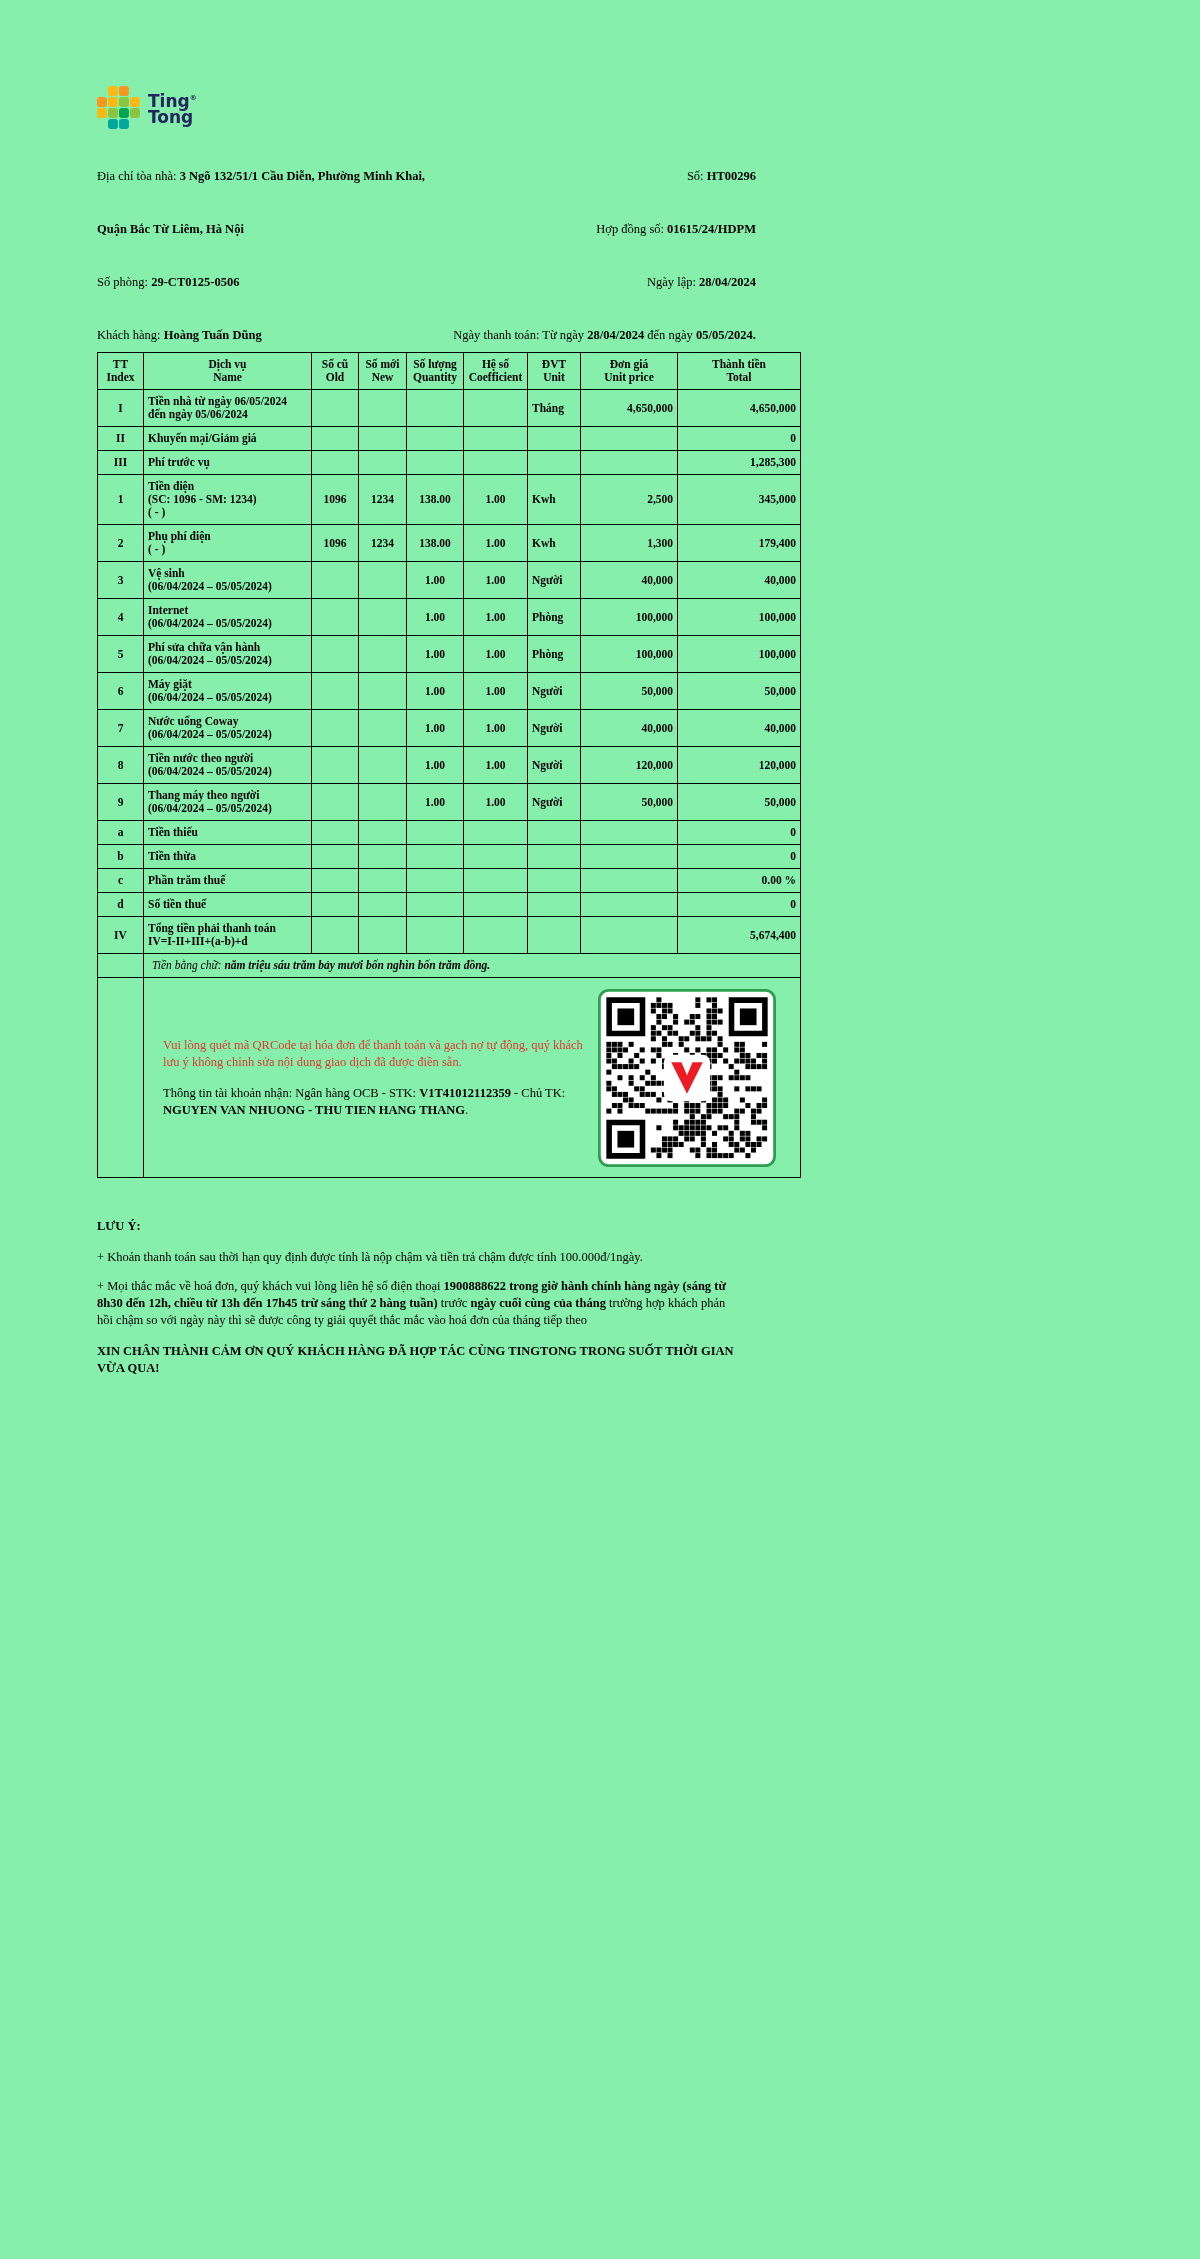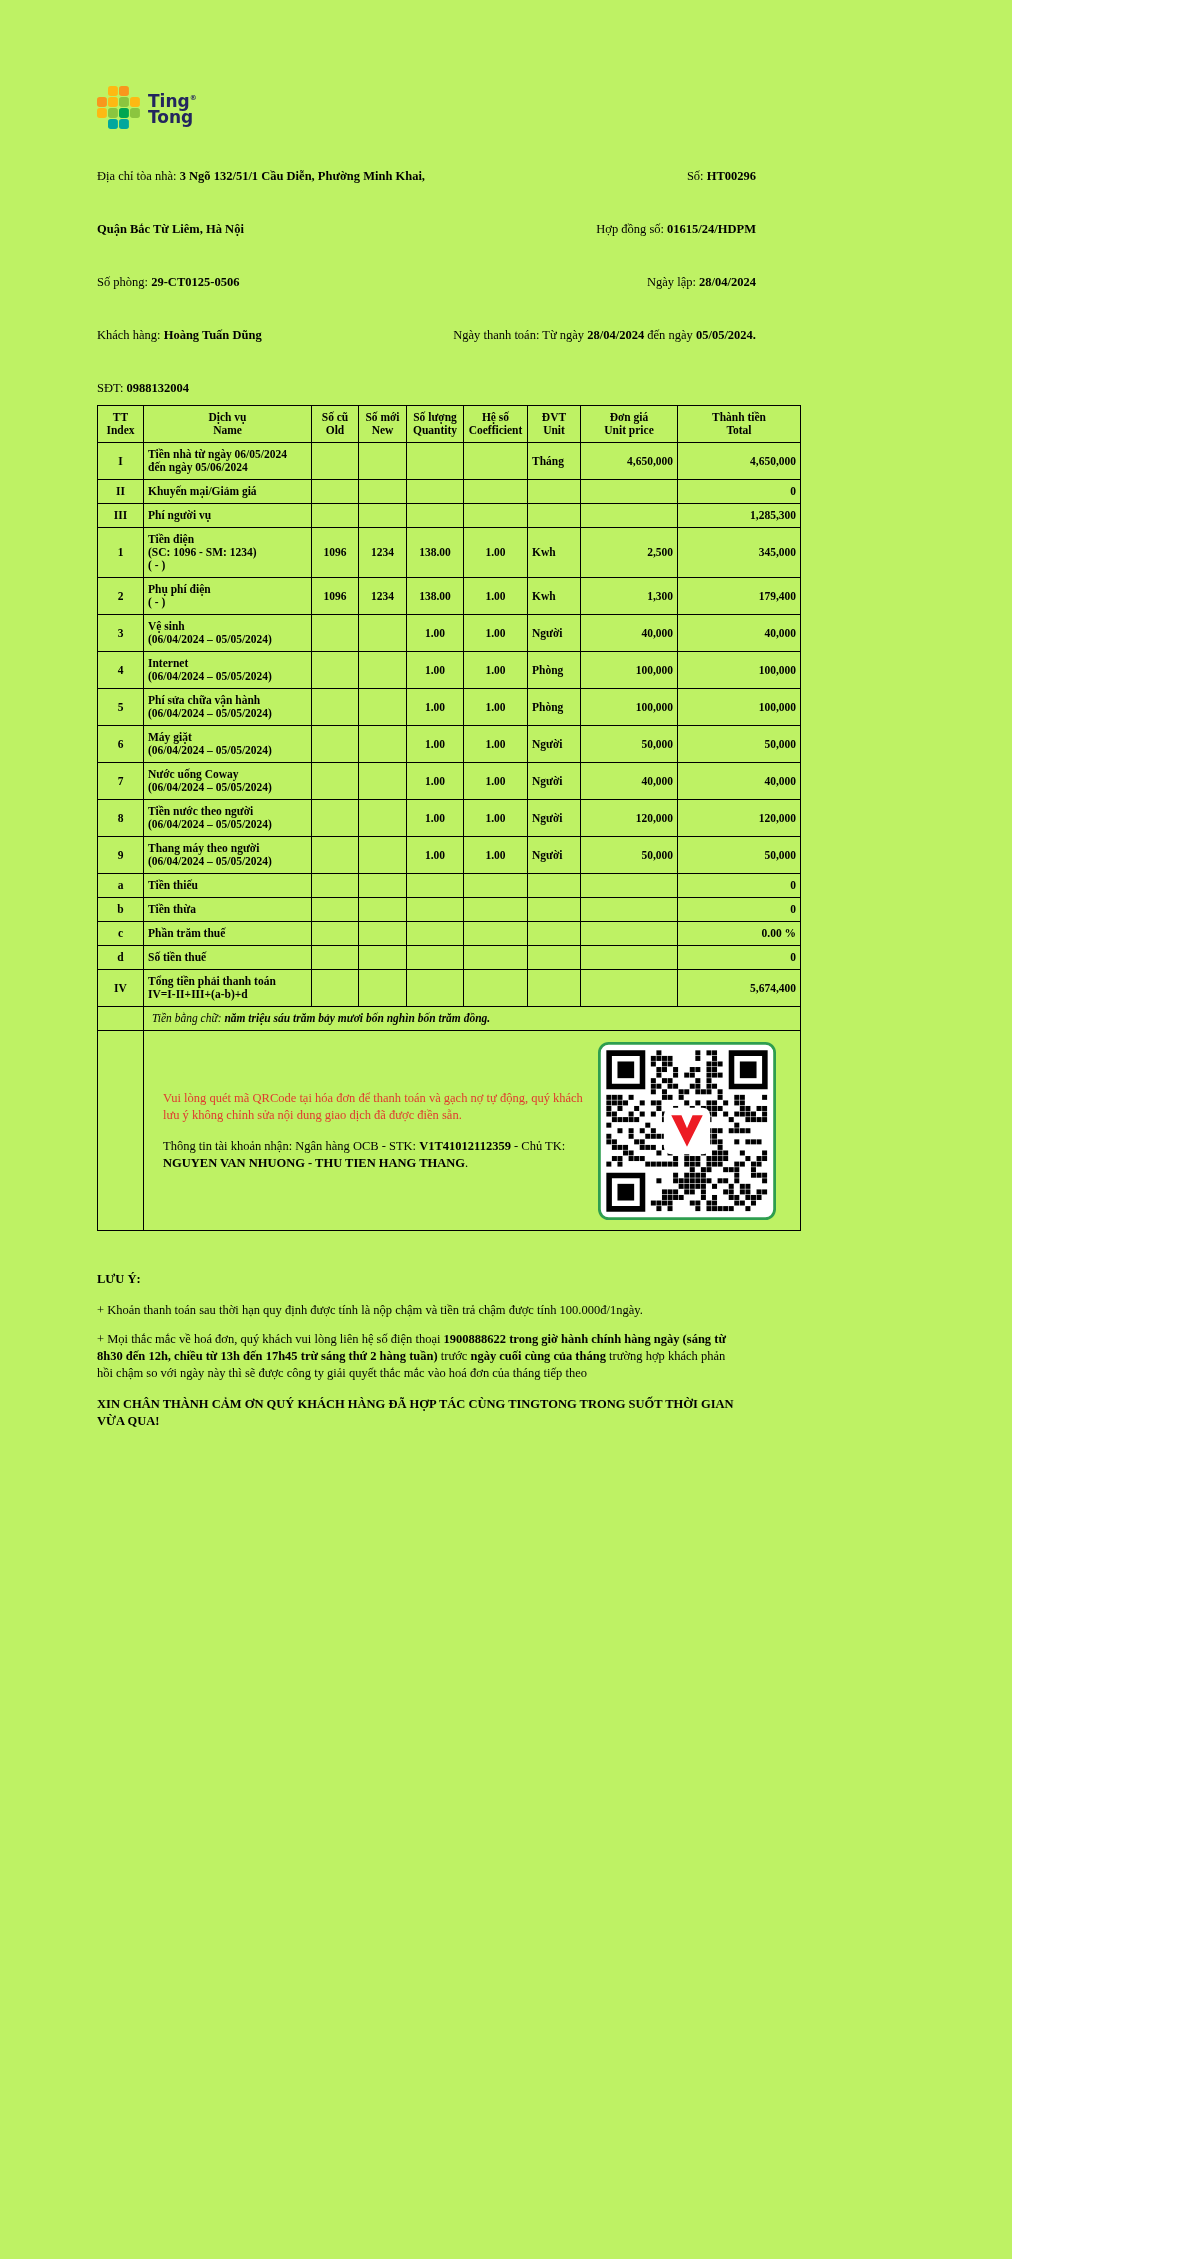--- a/index.html
+++ b/index.html
@@ -1,18 +1,18 @@
 <!DOCTYPE html>
 <html><head>
 <meta charset="utf-8">
 <style>
   * { box-sizing: border-box; }
   html, body { margin: 0; padding: 0; background: #ffffff; }
   .page {
-    position: relative; width: 1012px; height: 2259px; background: #bef264;
+    position: relative; width: 1200px; height: 2259px; background: #86efac;
     color: #000; font-family: "Liberation Serif", "DejaVu Serif", serif; overflow: hidden;
   }
   .doc { position: absolute; left: 97px; top: 85px; width: 703px; }
 
   
   .header-row { display: flex; justify-content: space-between; align-items: flex-start; }
   .logo { display: flex; align-items: center; gap: 7px; }
   .logo-text { font-family: "DejaVu Sans", "Liberation Sans", sans-serif; font-weight: bold;
                font-size: 17px; line-height: 17px; color: #23265E; }
   .logo-text sup { font-size: 7px; }
@@ -94,24 +94,20 @@
         <div class="info-right"><span>Hợp đồng số: </span><span class="b">01615/24/HDPM</span></div>
       </div>
       <div class="info-row">
         <div class="info-left"><span>Số phòng: </span><span class="b">29-CT0125-0506</span></div>
         <div class="info-right"><span>Ngày lập: </span><span class="b">28/04/2024</span></div>
       </div>
       <div class="info-row">
         <div class="info-left"><span>Khách hàng: </span><span class="b">Hoàng Tuấn Dũng</span></div>
         <div class="info-right"><span>Ngày thanh toán: Từ ngày </span><span class="b">28/04/2024</span><span> đến ngày </span><span class="b">05/05/2024.</span></div>
       </div>
-      <div class="info-row">
-        <div class="info-left"><span>SĐT: </span><span class="b">0988132004</span></div>
-        <div class="info-right"></div>
-      </div>
     </div>
 
     <table class="invoice">
       <colgroup>
         <col style="width:46px">
           <col style="width:168px">
           <col style="width:47px">
           <col style="width:48px">
         <col style="width:57px">
           <col style="width:64px">
@@ -183,21 +179,21 @@
             <td class="col-new"></td>
             <td class="col-qty"></td>
             <td class="col-coef"></td>
             <td class="col-unit"></td>
             <td class="col-price"></td>
             <td class="col-total">0</td>
           </tr>
           <tr>
             <td class="col-index">III</td>
             <td class="col-name">
-              <div>Phí người vụ</div>
+              <div>Phí trước vụ</div>
             </td>
             <td class="col-old"></td>
             <td class="col-new"></td>
             <td class="col-qty"></td>
             <td class="col-coef"></td>
             <td class="col-unit"></td>
             <td class="col-price"></td>
             <td class="col-total">1,285,300</td>
           </tr>
           <tr>

